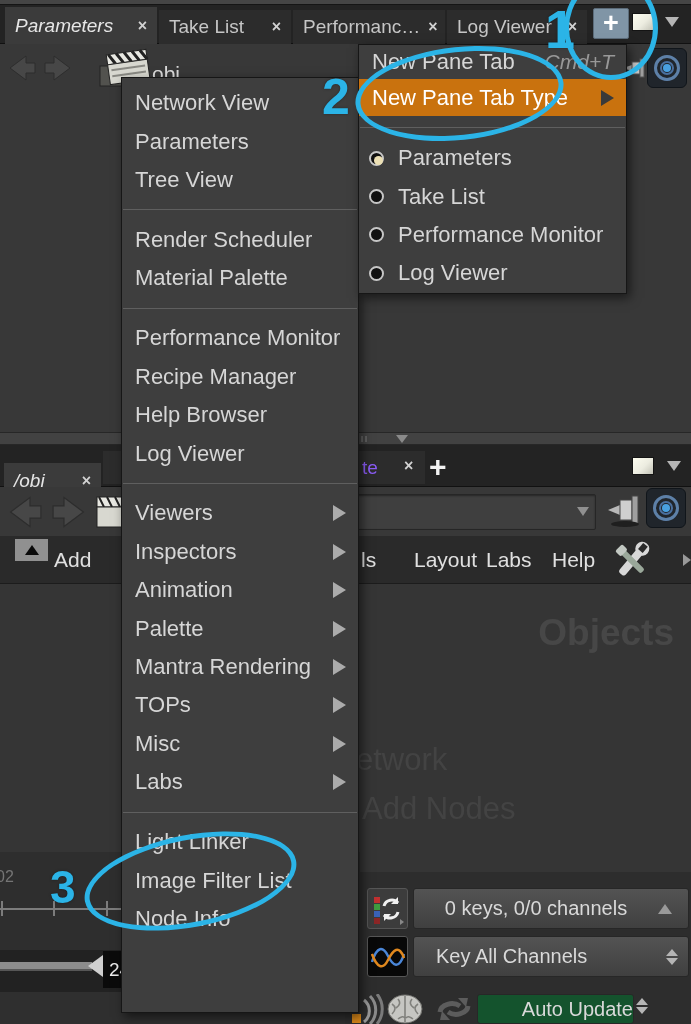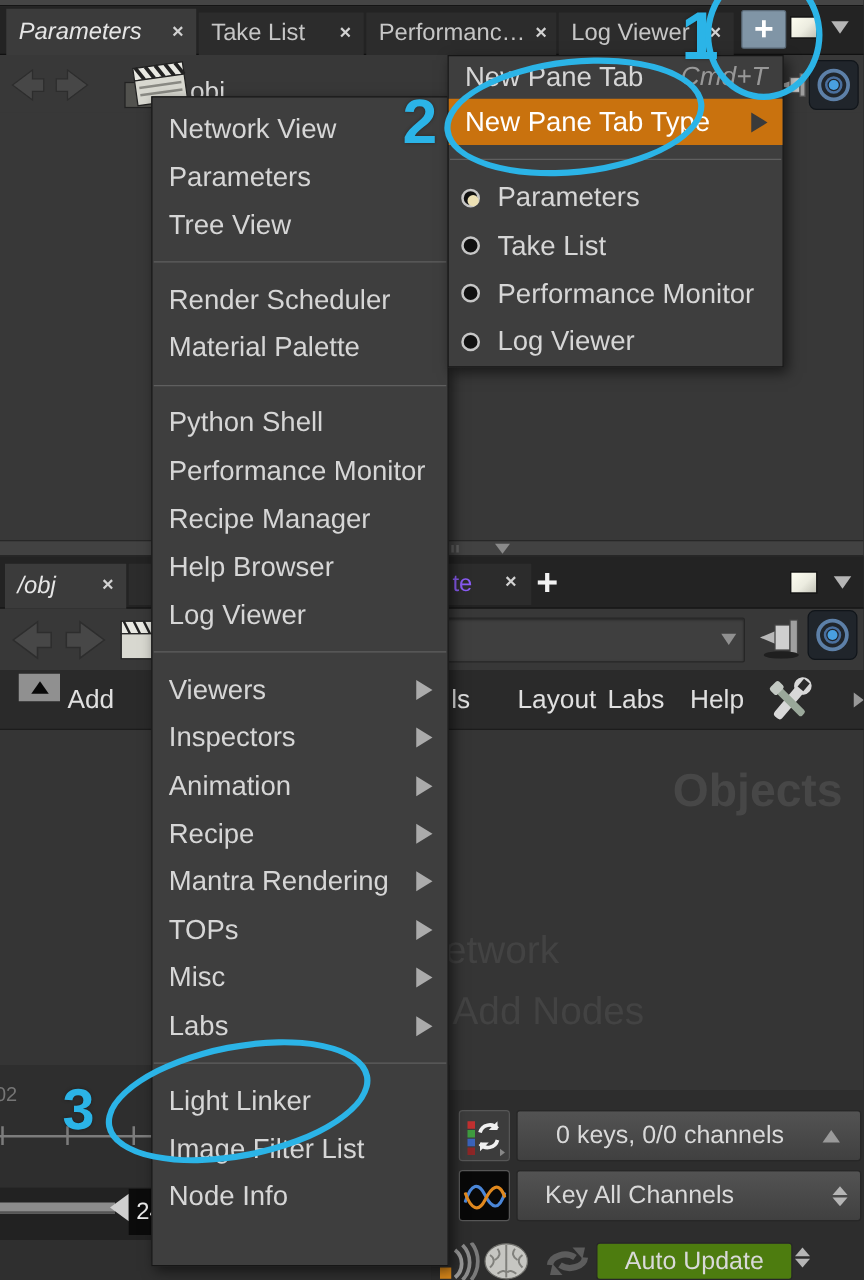--- a/index.html
+++ b/index.html
@@ -156,21 +156,21 @@
 
   <div class="abs" style="left:0;top:90px;width:691px;height:342px;background:#383838;"></div>
 
   <div class="abs hstrip"></div>
   <div class="abs ridge" style="left:357px;"></div>
   <div class="abs ridge" style="left:361px;"></div>
   <div class="abs ridge" style="left:365px;"></div>
   <div class="abs scrolltri" style="left:396px;"></div>
 
   <div class="abs tabbar" id="tabbar2">
-    <div class="ptab active" style="left:4px;top:6px;width:97px;height:36px;">
+    <div class="ptab active" style="left:4px;top:18px;width:97px;height:36px;">
       <span>/obj</span>
       <span class="tclose">×</span>
     </div>
     <div class="ptab" style="left:103px;top:6px;width:322px;height:33px;"></div>
     <span class="abs" style="left:362px;top:12px;font-size:19px;color:#8b5cf6;">te</span>
     <span class="abs tclose" style="left:396px;top:12px;">×</span>
     <span class="abs plusbare" style="left:429px;top:7px;">+</span>
     <div class="abs paneicon" style="left:632px;top:12px;"></div>
     <div class="abs tri-d" style="left:667px;top:16px;"></div>
   </div>
@@ -284,21 +284,21 @@
   <svg class="abs" style="left:386px;top:992px;" width="38" height="32" viewBox="0 0 38 32">
     <ellipse cx="19" cy="17" rx="17" ry="14" fill="#c6c6c2" stroke="#6e6e6a"></ellipse>
     <path d="M19 4 v26 M6 12 q6 4 0 10 M32 12 q-6 4 0 10 M12 7 q4 5 -2 9 M26 7 q-4 5 2 9 M12 27 q5 -4 7 -1 M27 27 q-5 -4 -7 -1" stroke="#80807c" stroke-width="1.6" fill="none"></path>
   </svg>
   <svg class="abs" style="left:434px;top:994px;" width="40" height="30" viewBox="0 0 40 30">
     <path d="M6 18 a12 9 0 0 1 20 -6" stroke="#5c5c5c" stroke-width="5" fill="none"></path>
     <path d="M34 12 a12 9 0 0 1 -20 6" stroke="#5c5c5c" stroke-width="5" fill="none"></path>
     <path d="M24 4 l10 0 -2 9 Z" fill="#5c5c5c"></path>
     <path d="M16 26 l-10 0 2 -9 Z" fill="#5c5c5c"></path>
   </svg>
-  <div class="abs cbtn" style="left:477px;top:994px;width:157px;height:30px;background:#4d7c0f;justify-content:center;">
+  <div class="abs cbtn" style="left:477px;top:994px;width:157px;height:30px;background:#14532d;justify-content:flex-end;">
     <span>Auto Update</span>
   </div>
   <div class="abs spin" style="left:636px;top:998px;">
       <i class="u"></i>
       <i class="d"></i>
     </div>
 
   <div class="abs menu" id="menuA">
     <div class="mi">
         <span>Network View</span>
@@ -315,23 +315,20 @@
     <div class="mi">
         <span>Render Scheduler</span>
       </div>
     <div class="mi">
         <span>Material Palette</span>
       </div>
     <div class="msep">
         <i></i>
       </div>
     <div class="mi">
-        <span>Python Shell</span>
-      </div>
-    <div class="mi">
         <span>Performance Monitor</span>
       </div>
     <div class="mi">
         <span>Recipe Manager</span>
       </div>
     <div class="mi">
         <span>Help Browser</span>
       </div>
     <div class="mi">
         <span>Log Viewer</span>
@@ -345,21 +342,21 @@
       </div>
     <div class="mi">
         <span>Inspectors</span>
         <span class="tri-r"></span>
       </div>
     <div class="mi">
         <span>Animation</span>
         <span class="tri-r"></span>
       </div>
     <div class="mi">
-        <span>Recipe</span>
+        <span>Palette</span>
         <span class="tri-r"></span>
       </div>
     <div class="mi">
         <span>Mantra Rendering</span>
         <span class="tri-r"></span>
       </div>
     <div class="mi">
         <span>TOPs</span>
         <span class="tri-r"></span>
       </div>

